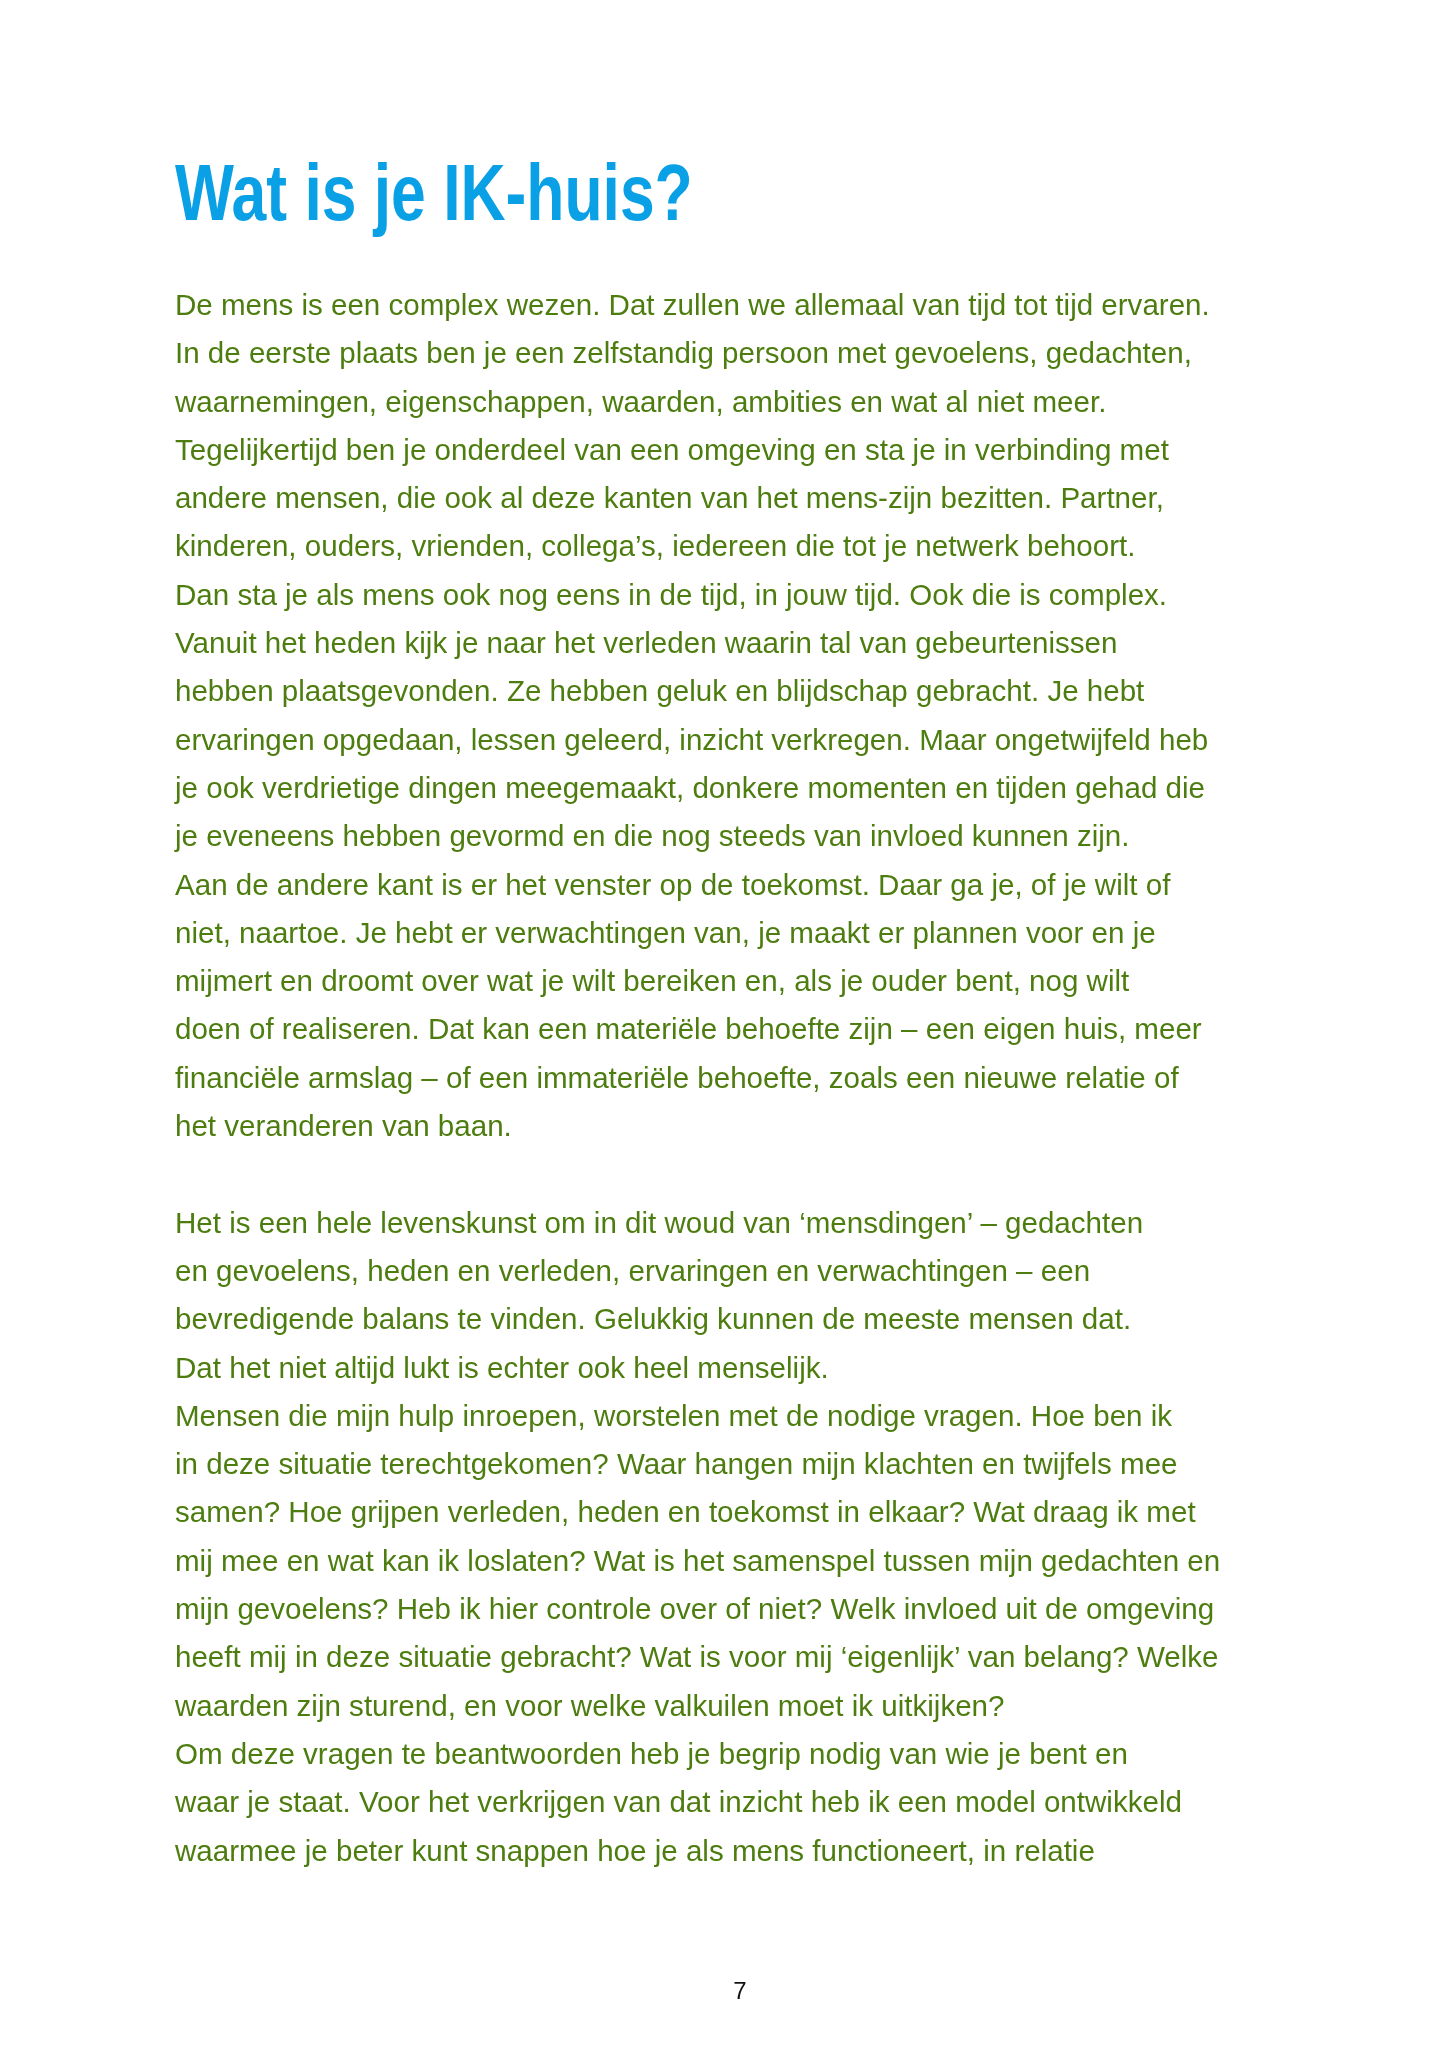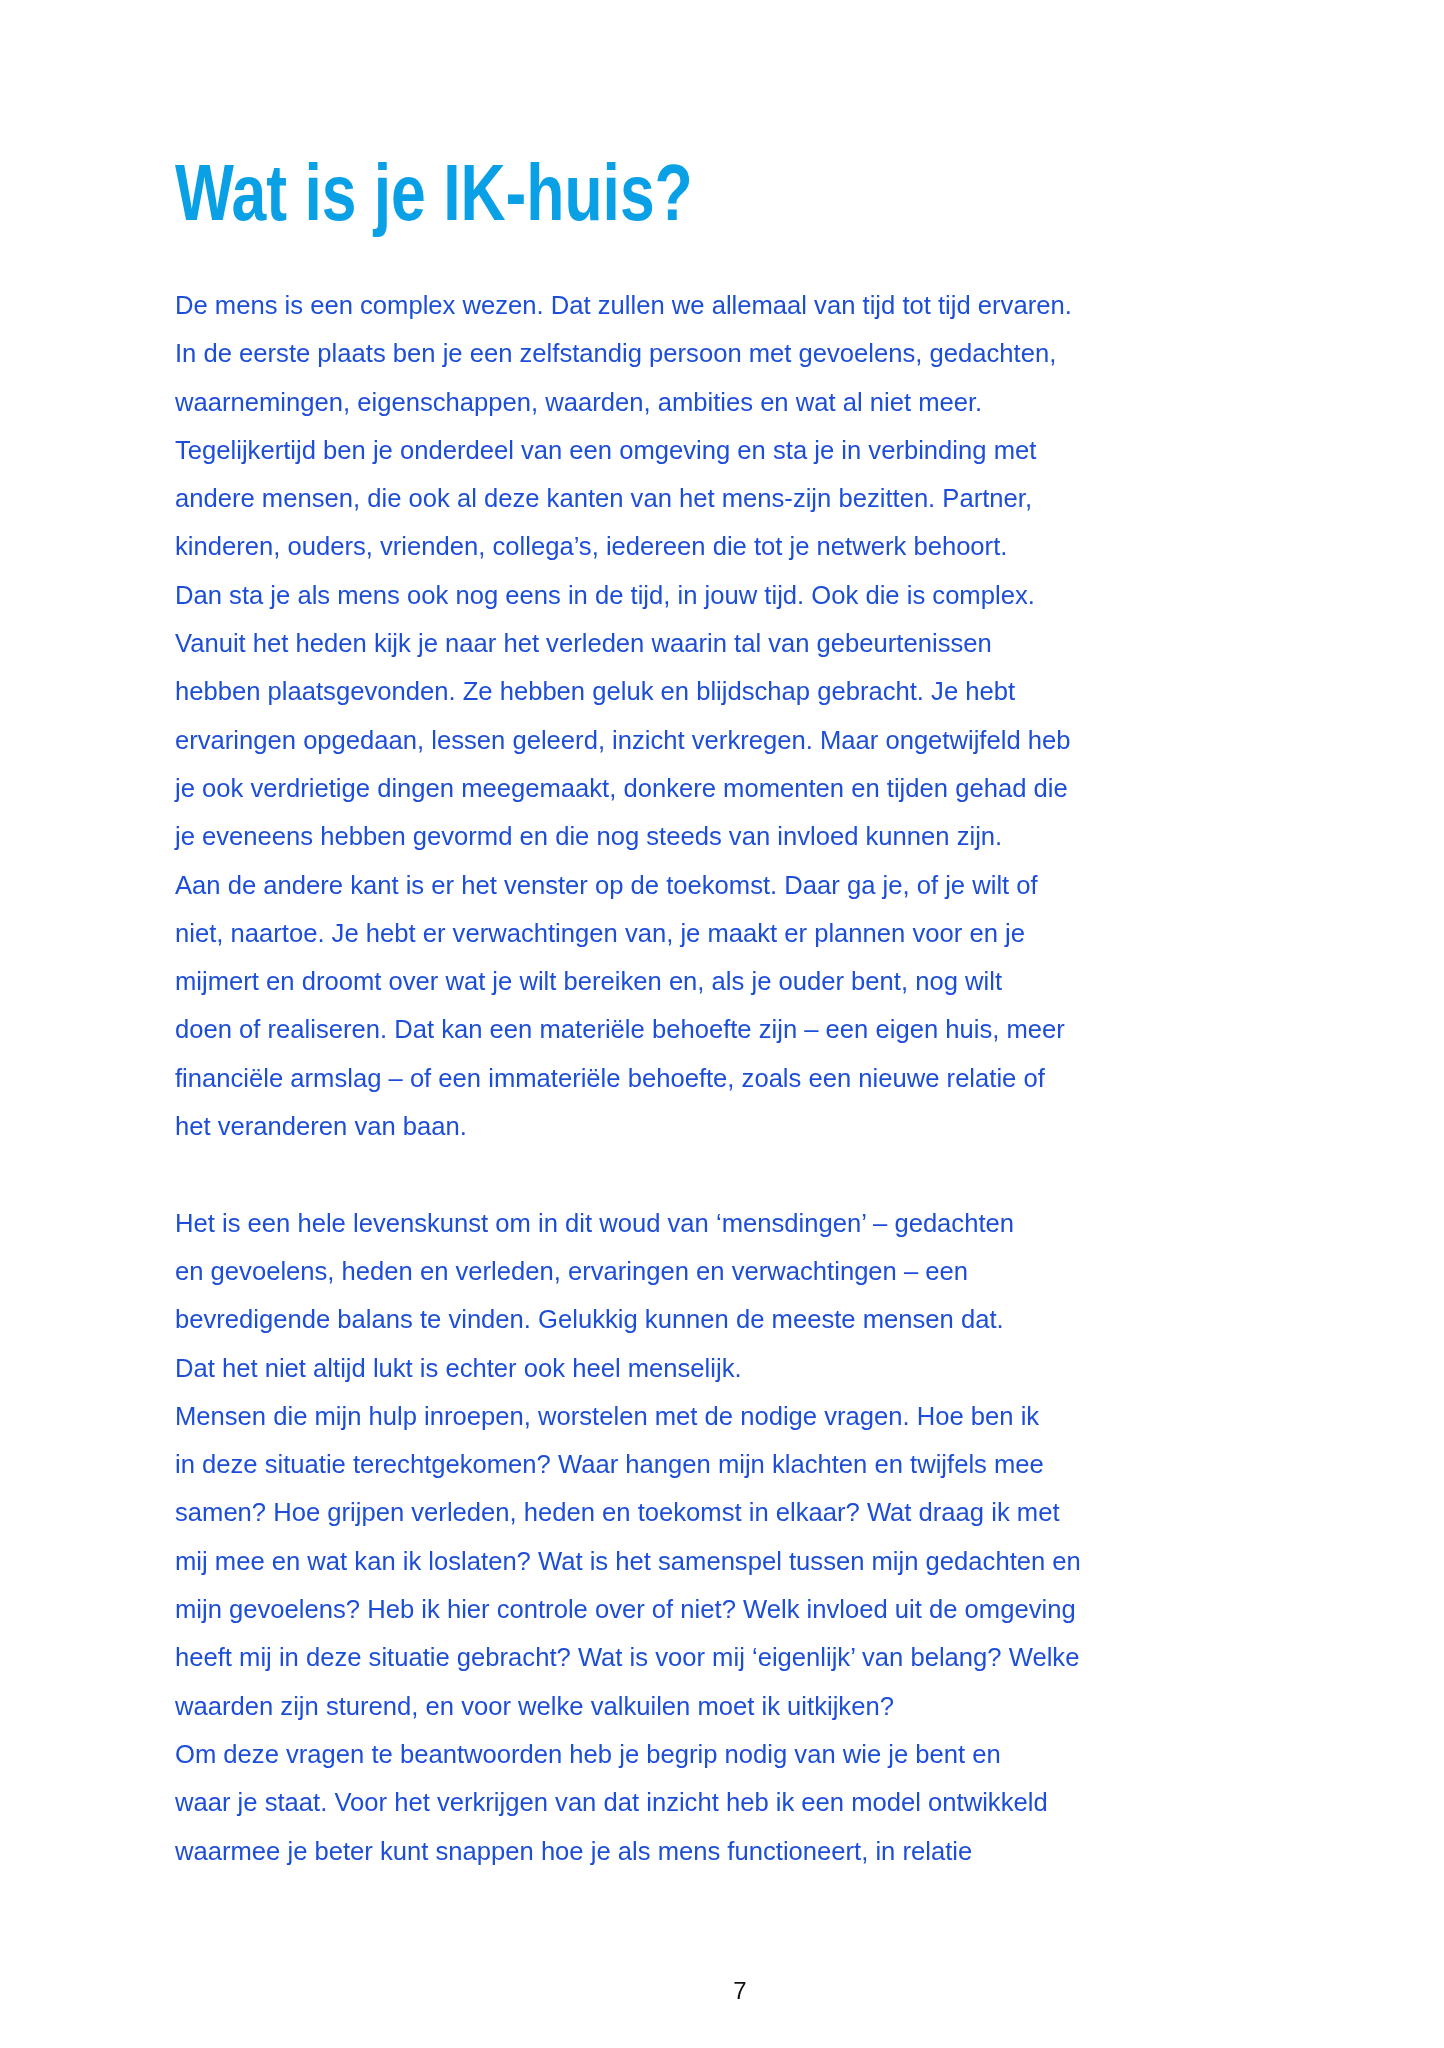--- a/index.html
+++ b/index.html
@@ -35,23 +35,23 @@
     transform: scaleX(0.78);
     transform-origin: left top;
     white-space: nowrap;
   }
   .body-text {
     position: absolute;
     left: 157px;
     top: 281px;
     width: 1200px;
     font-family: "Liberation Sans", "DejaVu Sans", sans-serif;
-    font-size: 26px;
+    font-size: 30px;
     line-height: 48.3px;
-    color: #1d4ed8;
+    color: #4d7c0f;
   }
   .line {
     display: block;
     white-space: nowrap;
     height: 48.3px;
     transform: scaleX(0.985);
     transform-origin: left center;
   }
   .para-gap {
     display: block;

